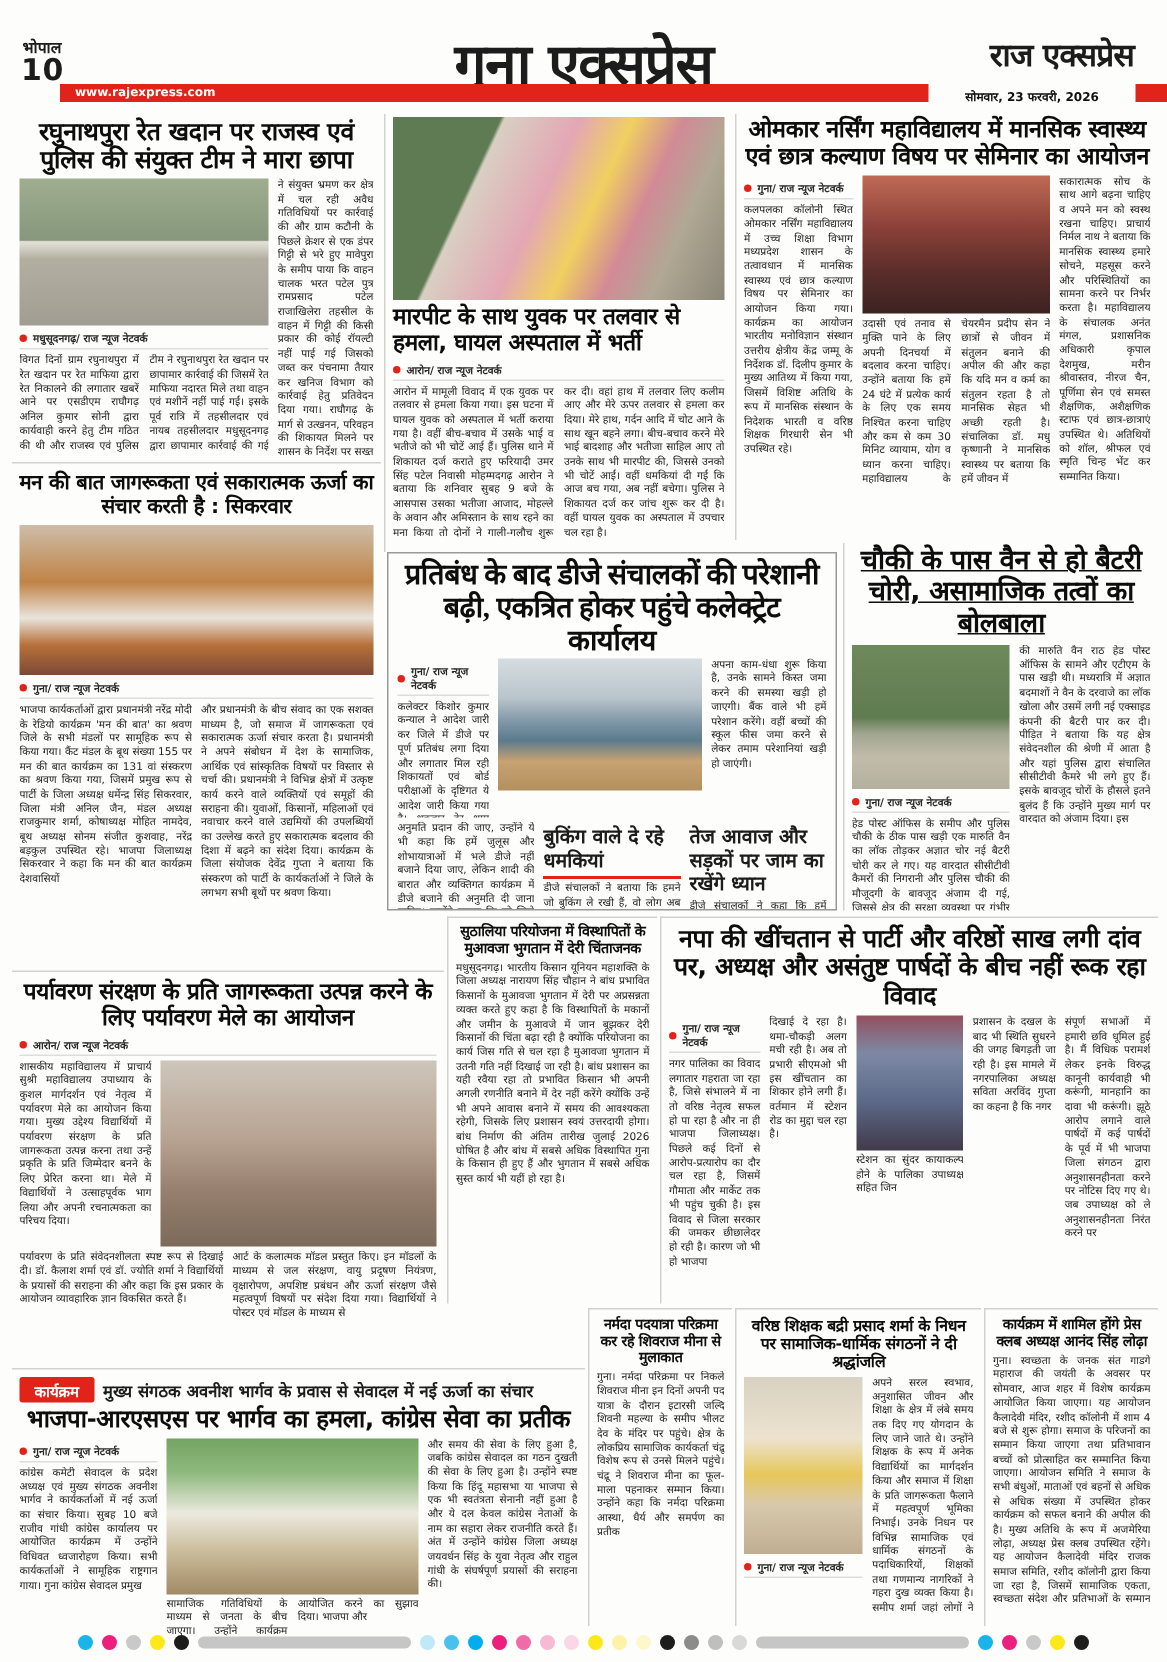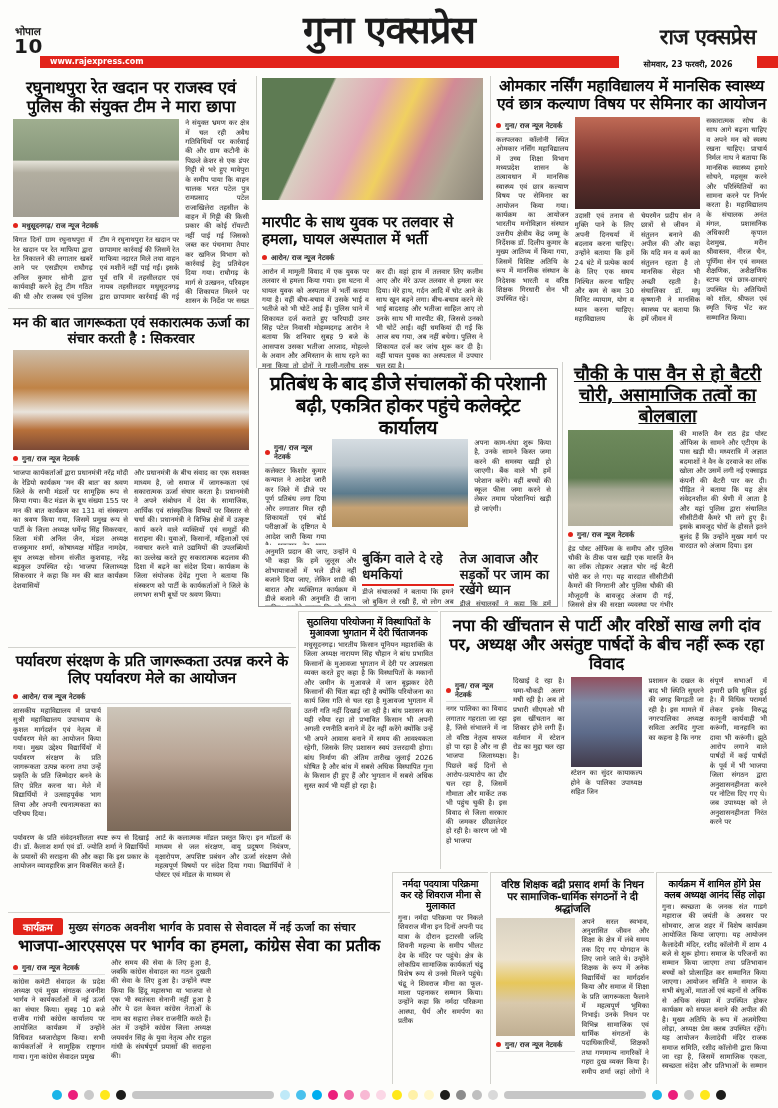--- a/index.html
+++ b/index.html
@@ -5,21 +5,21 @@
   * { margin:0; padding:0; box-sizing:border-box; }
   html,body { background:#e8e8e8; }
   .page {
     position:relative; width:778px; height:1108px; margin:0 auto;
     background:#fdfdfb; font-family:"DejaVu Sans", sans-serif; color:#1c1c1c; overflow:hidden;
   }
   
   .masthead { position:relative; height:74px; }
   .m-city { position:absolute; left:15px; top:24px; font-size:10.5px; font-weight:bold; }
   .m-page { position:absolute; left:14px; top:34px; font-size:20px; font-weight:bold; letter-spacing:0.5px; }
-  .m-title { text-align:center; font-size:38px; font-weight:bold; padding-top:2px; letter-spacing:-1px; }
+  .m-title { text-align:center; font-size:38px; font-weight:bold; padding-top:15px; letter-spacing:-1px; }
   .m-brand { position:absolute; right:18px; top:22px; font-size:21px; font-weight:bold; letter-spacing:-0.5px; background:#fdfdfb; padding:0 4px; z-index:2; }
   .m-bar { position:absolute; left:40px; right:0; top:56px; height:12px; background:#e2231a; display:flex; align-items:stretch; }
   .m-web { color:#fff; font-size:8px; font-weight:bold; padding:1px 0 0 10px; flex:1; }
   .m-date { background:#fdfdfb; color:#111; font-size:8px; font-weight:bold; width:138px; text-align:center; padding-top:1.5px; }
   .m-endcap { width:14px; background:#e2231a; margin-left:7px; }
   
   .sec { position:absolute; overflow:hidden; padding:2px 5px; }
   .rule-left { border-left:1px solid #d2d2cd; }
   .rule-top { border-top:1px solid #d2d2cd; }
   h2 { font-weight:bold; line-height:1.16; text-align:center; color:#0d0d0d; letter-spacing:-0.2px; }
@@ -86,21 +86,21 @@
         <div class="body cols2" style="height:74px;">विगत दिनों ग्राम रघुनाथपुरा में रेत खदान पर रेत माफिया द्वारा रेत निकालने की लगातार खबरें आने पर एसडीएम राघौगढ़ अनिल कुमार सोनी द्वारा कार्यवाही करने हेतु टीम गठित की थी और राजस्व एवं पुलिस टीम ने रघुनाथपुरा रेत खदान पर छापामार कार्रवाई की जिसमें रेत माफिया नदारत मिले तथा वाहन एवं मशीनें नहीं पाई गईं। इसके पूर्व रात्रि में तहसीलदार एवं नायब तहसीलदार मधुसूदनगढ़ द्वारा छापामार कार्रवाई की गई थी तथा राघौगढ़ एसडीएम और तहसीलदार मधुसूदनगढ़ तथा खनिज विभाग द्वारा भी लगातार कार्रवाई की जा रही है। कलेक्टर किशोर कुमार कन्याल के आदेश एवं राघौगढ़ एसडीएम अनिल कुमार सोनी के मार्गदर्शन में तहसीलदार डॉ. उदय सिंह नायक, तहसीलदार कमल सिंह कोली, चौकी प्रभारी रवि भिलाला, राजस्व निरीक्षक लड्डू सिंह भील, पटवारी पवन भील तथा पुलिस टीम</div>
       </div>
       <div style="width:66px;">
         <div class="body" style="height:186px;">ने संयुक्त भ्रमण कर क्षेत्र में चल रही अवैध गतिविधियों पर कार्रवाई की और ग्राम कटौनी के पिछले क्रेशर से एक डंपर गिट्टी से भरे हुए मावेपुरा के समीप पाया कि वाहन चालक भरत पटेल पुत्र रामप्रसाद पटेल राजाखिलेरा तहसील के वाहन में गिट्टी की किसी प्रकार की कोई रॉयल्टी नहीं पाई गई जिसको जब्त कर पंचनामा तैयार कर खनिज विभाग को कार्रवाई हेतु प्रतिवेदन दिया गया। राघौगढ़ के मार्ग से उत्खनन, परिवहन की शिकायत मिलने पर शासन के निर्देश पर सख्त कार्रवाई की जा रही है। अवैध भंडारण की सूचना पर भी निगरानी रखी जा रही है।</div>
       </div>
     </div>
   </div>
 
   <div class="sec rule-left" style="left:256px; top:76px; width:232px; height:292px;">
     <div class="photo ph-injured" style="height:122px;"></div>
-    <h2 class="hl-15L" style="margin-top:14px;">मारपीट के साथ युवक पर तलवार से हमला, घायल अस्पताल में भर्ती</h2>
+    <h2 class="hl-15L" style="margin-top:3px;">मारपीट के साथ युवक पर तलवार से हमला, घायल अस्पताल में भर्ती</h2>
     <div class="byline">
         <span class="bdot"></span>
         <span>आरोन/ राज न्यूज नेटवर्क</span>
       </div>
     <div class="body cols2" style="height:108px;">आरोन में मामूली विवाद में एक युवक पर तलवार से हमला किया गया। इस घटना में घायल युवक को अस्पताल में भर्ती कराया गया है। वहीं बीच-बचाव में उसके भाई व भतीजे को भी चोटें आई हैं। पुलिस थाने में शिकायत दर्ज कराते हुए फरियादी उमर सिंह पटेल निवासी मोहम्मदगढ़ आरोन ने बताया कि शनिवार सुबह 9 बजे के आसपास उसका भतीजा आजाद, मोहल्ले के अवान और अमिस्तान के साथ रहने का मना किया तो दोनों ने गाली-गलौच शुरू कर दी। वहां हाथ में तलवार लिए कलीम आए और मेरे ऊपर तलवार से हमला कर दिया। मेरे हाथ, गर्दन आदि में चोट आने के साथ खून बहने लगा। बीच-बचाव करने मेरे भाई बादशाह और भतीजा साहिल आए तो उनके साथ भी मारपीट की, जिससे उनको भी चोटें आईं। वहीं धमकियां दी गईं कि आज बच गया, अब नहीं बचेगा। पुलिस ने शिकायत दर्ज कर जांच शुरू कर दी है। वहीं घायल युवक का अस्पताल में उपचार चल रहा है।</div>
   </div>
 
   <div class="sec rule-left" style="left:490px; top:76px; width:282px; height:284px;">
     <h2 class="hl-16">ओमकार नर्सिंग महाविद्यालय में मानसिक स्वास्थ्य एवं छात्र कल्याण विषय पर सेमिनार का आयोजन</h2>
     <div class="row" style="margin-top:3px;">
@@ -236,20 +236,24 @@
       <div class="kicker-text">मुख्य संगठक अवनीश भार्गव के प्रवास से सेवादल में नई ऊर्जा का संचार</div>
     </div>
     <h2 class="hl-16c">भाजपा-आरएसएस पर भार्गव का हमला, कांग्रेस सेवा का प्रतीक</h2>
     <div class="row" style="margin-top:3px;">
       <div style="width:92px;">
         <div class="byline">
             <span class="bdot"></span>
             <span>गुना/ राज न्यूज नेटवर्क</span>
           </div>
         <div class="body" style="height:128px;">कांग्रेस कमेटी सेवादल के प्रदेश अध्यक्ष एवं मुख्य संगठक अवनीश भार्गव ने कार्यकर्ताओं में नई ऊर्जा का संचार किया। सुबह 10 बजे राजीव गांधी कांग्रेस कार्यालय पर आयोजित कार्यक्रम में उन्होंने विधिवत ध्वजारोहण किया। सभी कार्यकर्ताओं ने सामूहिक राष्ट्रगान गाया। गुना कांग्रेस सेवादल प्रमुख</div>
+      </div>
+      <div style="width:168px;">
+        <div class="photo ph-congress" style="height:104px;"></div>
+        <div class="body cols2" style="height:40px; margin-top:2px;">सामाजिक गतिविधियों के माध्यम से जनता के बीच जाएगा। उन्होंने कार्यक्रम आयोजित करने का सुझाव दिया। भाजपा और</div>
       </div>
       <div style="width:100px;">
         <div class="body" style="height:148px;">और समय की सेवा के लिए हुआ है, जबकि कांग्रेस सेवादल का गठन दुखती की सेवा के लिए हुआ है। उन्होंने स्पष्ट किया कि हिंदू महासभा या भाजपा से एक भी स्वतंत्रता सेनानी नहीं हुआ है और ये दल केवल कांग्रेस नेताओं के नाम का सहारा लेकर राजनीति करते हैं। अंत में उन्होंने कांग्रेस जिला अध्यक्ष जयवर्धन सिंह के युवा नेतृत्व और राहुल गांधी के संघर्षपूर्ण प्रयासों की सराहना की।</div>
       </div>
     </div>
   </div>
 
   <div class="sec rule-top rule-left" style="left:392px; top:872px; width:96px; height:212px;">
     <h2 class="hl-95" style="margin-top:3px;">नर्मदा पदयात्रा परिक्रमा कर रहे शिवराज मीना से मुलाकात</h2>
     <div class="body" style="height:160px; margin-top:3px;">गुना। नर्मदा परिक्रमा पर निकले शिवराज मीना इन दिनों अपनी पद यात्रा के दौरान इटारसी जल्दि शिवनी महल्या के समीप भीलट देव के मंदिर पर पहुंचे। क्षेत्र के लोकप्रिय सामाजिक कार्यकर्ता चंद्रू विशेष रूप से उनसे मिलने पहुंचे। चंद्रू ने शिवराज मीना का फूल-माला पहनाकर सम्मान किया। उन्होंने कहा कि नर्मदा परिक्रमा आस्था, धैर्य और समर्पण का प्रतीक</div>

